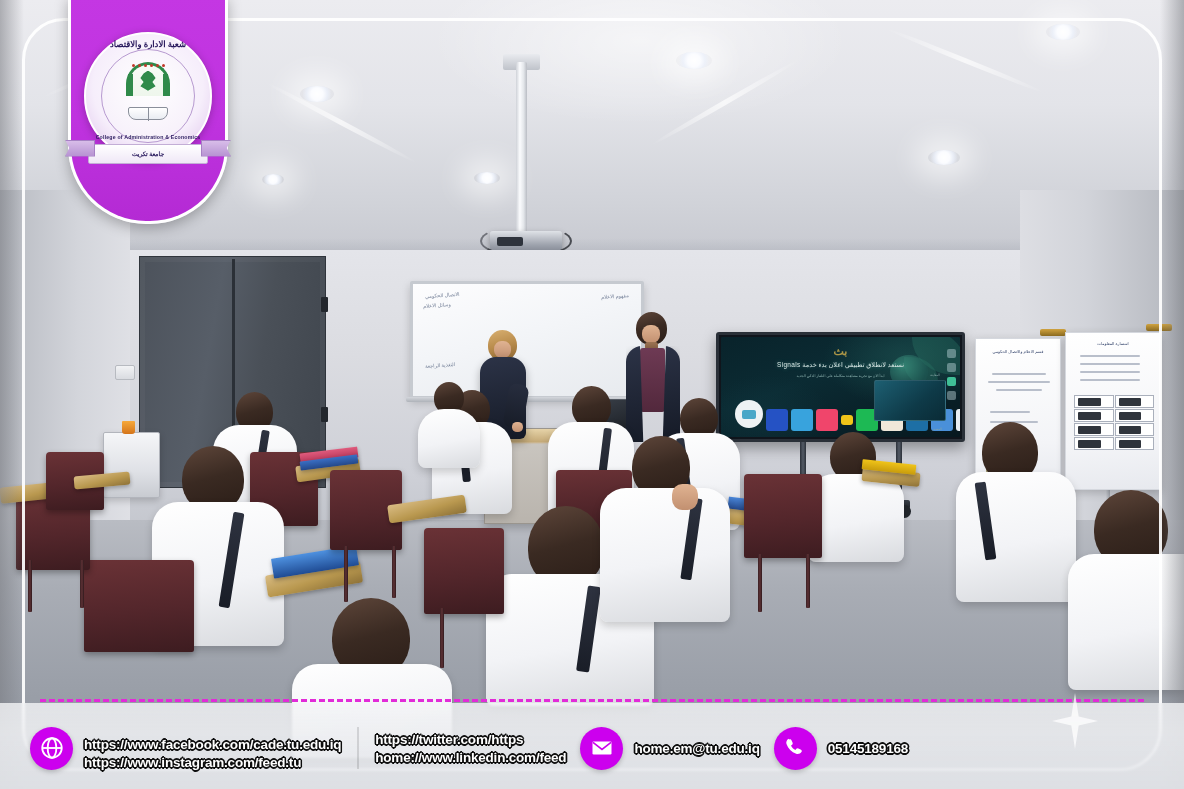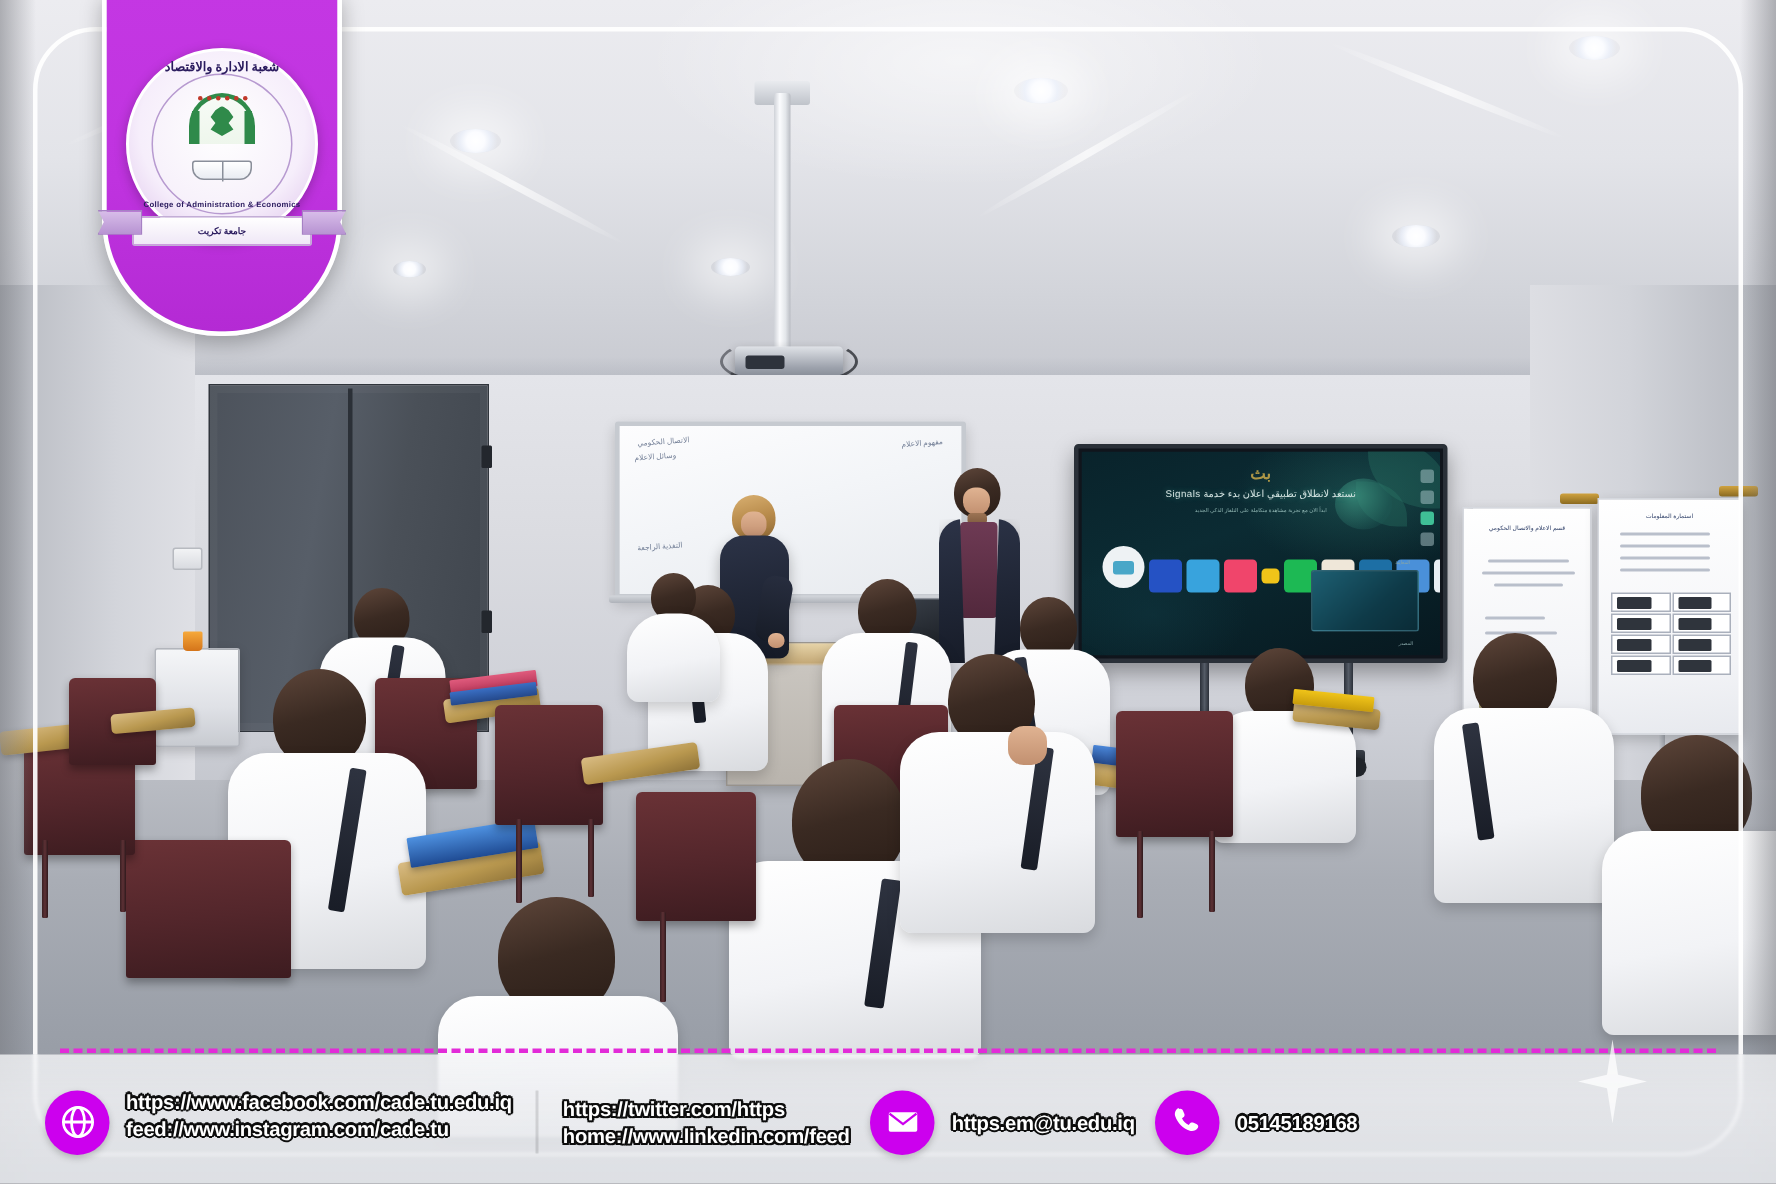--- a/index.html
+++ b/index.html
@@ -124,20 +124,21 @@
     background: linear-gradient(180deg,#d4d7dc,#aeb2b9); border-radius:2px;
   }
 
   
   .tv-wrap { position:absolute; left:716px; top:296px; width:249px; height:146px; }
   .tv {
     position:absolute; inset:0;
     background:#10151c; border:3px solid #2a3038; border-radius:3px;
     box-shadow: 0 6px 14px rgba(0,0,0,.35);
     overflow:hidden;
+    margin-top:36px;
   }
   .tv-screen {
     position:absolute; inset:2px; border-radius:1px; overflow:hidden;
     background:
       radial-gradient(ellipse 120px 70px at 78% 22%, rgba(34,92,88,.55), rgba(0,0,0,0) 70%),
       radial-gradient(ellipse 90px 60px at 20% 80%, rgba(18,60,70,.4), rgba(0,0,0,0) 70%),
       linear-gradient(160deg,#09232b 0%, #0b2b33 40%, #07181f 100%);
   }
   .tv-leaf {
     position:absolute; border-radius:0 80% 0 80%;
@@ -413,21 +414,21 @@
     position:absolute; right:86px; bottom:40px; width:46px; height:56px;
     background: rgba(255,255,255,.75);
     clip-path: polygon(50% 0, 58% 42%, 100% 50%, 58% 58%, 50% 100%, 42% 58%, 0 50%, 42% 42%);
     filter: blur(.4px);
   }
   .footer-row {
     position:absolute; left:0; right:0; top:14px; height:62px;
     display:flex; align-items:center; gap:0;
     padding:0 30px;
   }
-  .fgroup { display:flex; align-items:flex-start; gap:11px; }
+  .fgroup { display:flex; align-items:flex-end; gap:11px; }
   .circ-icon {
     width:43px; height:43px; border-radius:50%;
     background:#cc00ee;
     display:flex; align-items:center; justify-content:center;
     flex:0 0 auto;
     box-shadow:0 2px 5px rgba(0,0,0,.22);
   }
   .links { display:flex; flex-direction:column; gap:3px; }
   .linktext {
     font-family:"Liberation Sans", sans-serif;
@@ -765,21 +766,21 @@
       <div class="fgroup">
         <div class="circ-icon">
           <svg width="26" height="26" viewBox="0 0 24 24" fill="none" stroke="#ffffff" stroke-width="1.7">
             <circle cx="12" cy="12" r="9"></circle>
             <ellipse cx="12" cy="12" rx="4" ry="9"></ellipse>
             <line x1="3" y1="12" x2="21" y2="12"></line>
           </svg>
         </div>
         <div class="links">
           <span class="linktext">https://www.facebook.com/cade.tu.edu.iq</span>
-          <span class="linktext">feed://www.instagram.com/cade.tu</span>
+          <span class="linktext">https://www.instagram.com/feed.tu</span>
         </div>
       </div>
 
       <div class="vsep"></div>
 
       <div class="fgroup">
         <div class="links">
           <span class="linktext">https://twitter.com/https</span>
           <span class="linktext">home://www.linkedin.com/feed</span>
         </div>
@@ -787,21 +788,21 @@
 
       <div class="spacer-s"></div>
 
       <div class="fgroup single-line">
         <div class="circ-icon">
           <svg width="24" height="24" viewBox="0 0 24 24">
             <rect x="2.5" y="5.5" width="19" height="13" rx="1.2" fill="#ffffff"></rect>
             <path d="M3 6.4 L12 13.4 L21 6.4" fill="none" stroke="#cc00ee" stroke-width="1.6"></path>
           </svg>
         </div>
-        <span class="linktext">https.em@tu.edu.iq</span>
+        <span class="linktext">home.em@tu.edu.iq</span>
       </div>
 
       <div class="spacer-s"></div>
 
       <div class="fgroup single-line">
         <div class="circ-icon">
           <svg width="24" height="24" viewBox="0 0 24 24">
             <path d="M6.2 3.4c.9-.6 2 0 2.4 1l1 2.3c.3.8 0 1.7-.7 2.2l-.9.6c.9 2 2.5 3.6 4.5 4.5l.6-.9c.5-.7 1.4-1 2.2-.7l2.3 1c1 .4 1.6 1.5 1 2.4-1.2 1.8-3.4 2.7-5.4 2-4.6-1.6-8.1-5.1-9.7-9.7-.7-2 .2-4.2 2-5.4z" fill="#ffffff"></path>
           </svg>
         </div>

